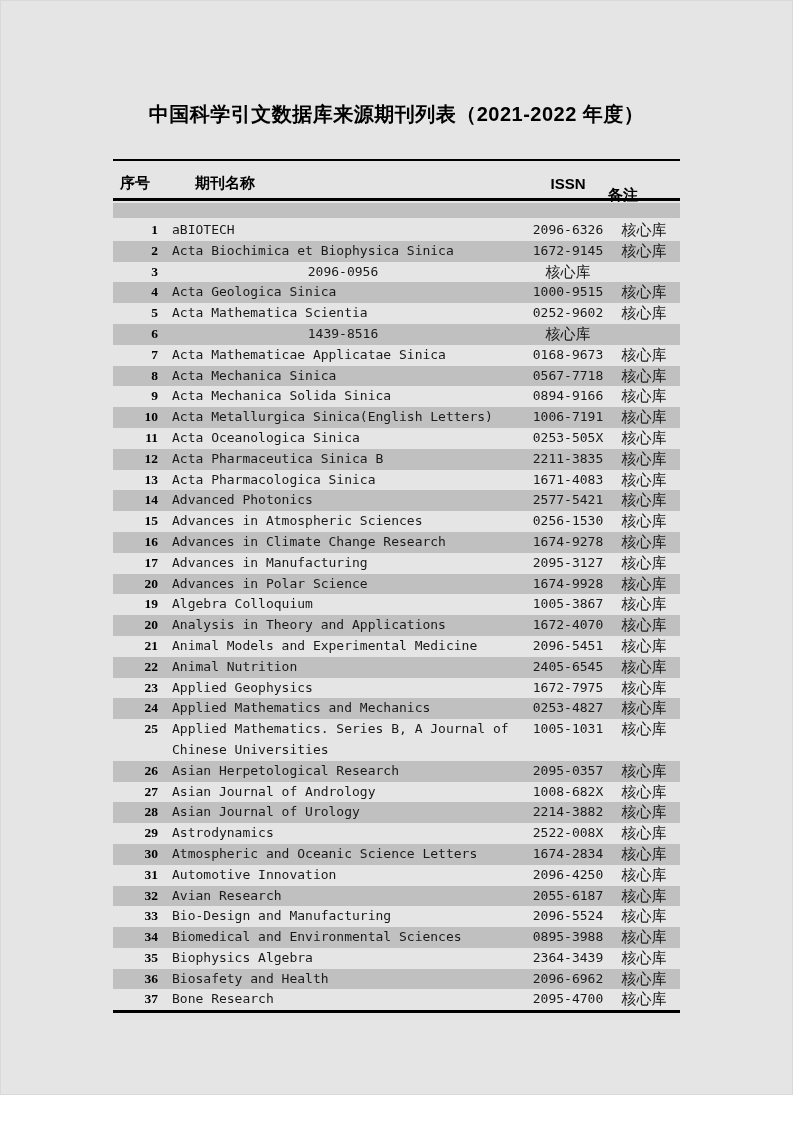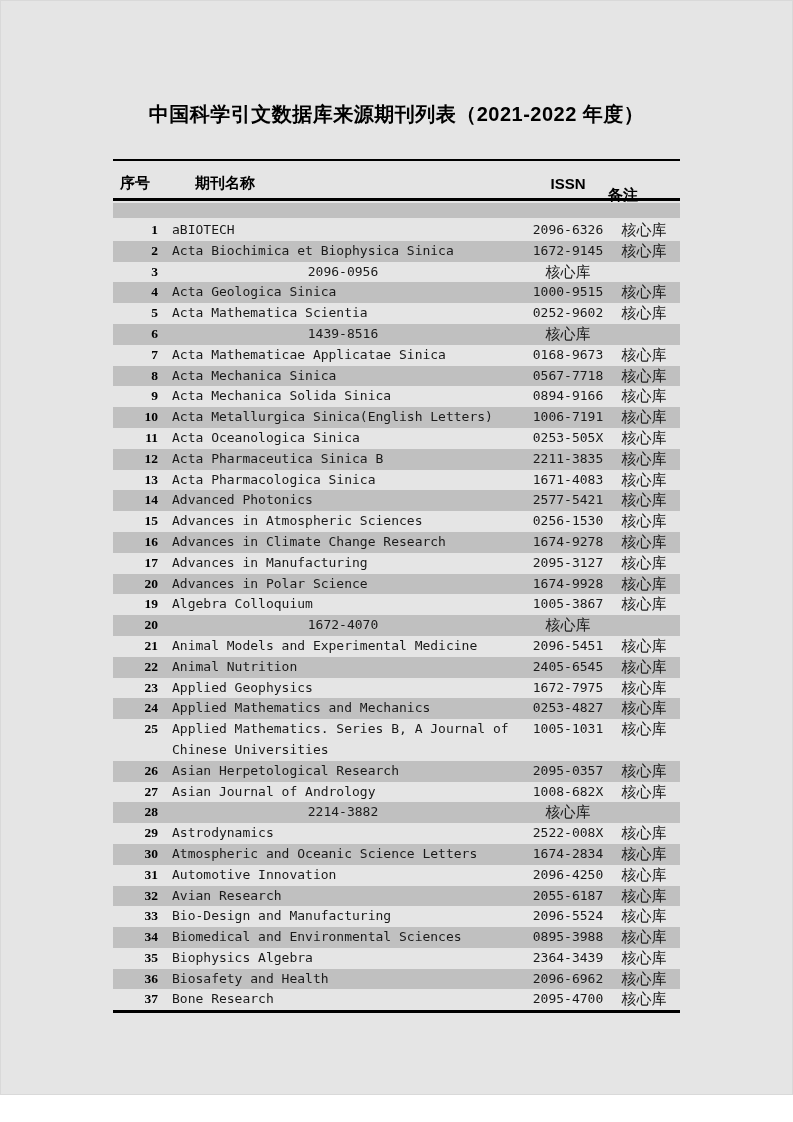--- a/index.html
+++ b/index.html
@@ -223,20 +223,21 @@
           <span class="c-note">核心库</span>
         </div>
         <div class="grid row">
           <span class="c-index">19</span>
           <span class="c-name">Algebra Colloquium</span>
           <span class="c-issn">1005-3867</span>
           <span class="c-note">核心库</span>
         </div>
         <div class="grid row shaded">
           <span class="c-index">20</span>
+          <span class="c-name">Analysis in Theory and Applications</span>
           <span class="c-issn">1672-4070</span>
           <span class="c-note">核心库</span>
         </div>
         <div class="grid row">
           <span class="c-index">21</span>
           <span class="c-name">Animal Models and Experimental Medicine</span>
           <span class="c-issn">2096-5451</span>
           <span class="c-note">核心库</span>
         </div>
         <div class="grid row shaded">
@@ -270,20 +271,21 @@
           <span class="c-note">核心库</span>
         </div>
         <div class="grid row">
           <span class="c-index">27</span>
           <span class="c-name">Asian Journal of Andrology</span>
           <span class="c-issn">1008-682X</span>
           <span class="c-note">核心库</span>
         </div>
         <div class="grid row shaded">
           <span class="c-index">28</span>
+          <span class="c-name">Asian Journal of Urology</span>
           <span class="c-issn">2214-3882</span>
           <span class="c-note">核心库</span>
         </div>
         <div class="grid row">
           <span class="c-index">29</span>
           <span class="c-name">Astrodynamics</span>
           <span class="c-issn">2522-008X</span>
           <span class="c-note">核心库</span>
         </div>
         <div class="grid row shaded">

